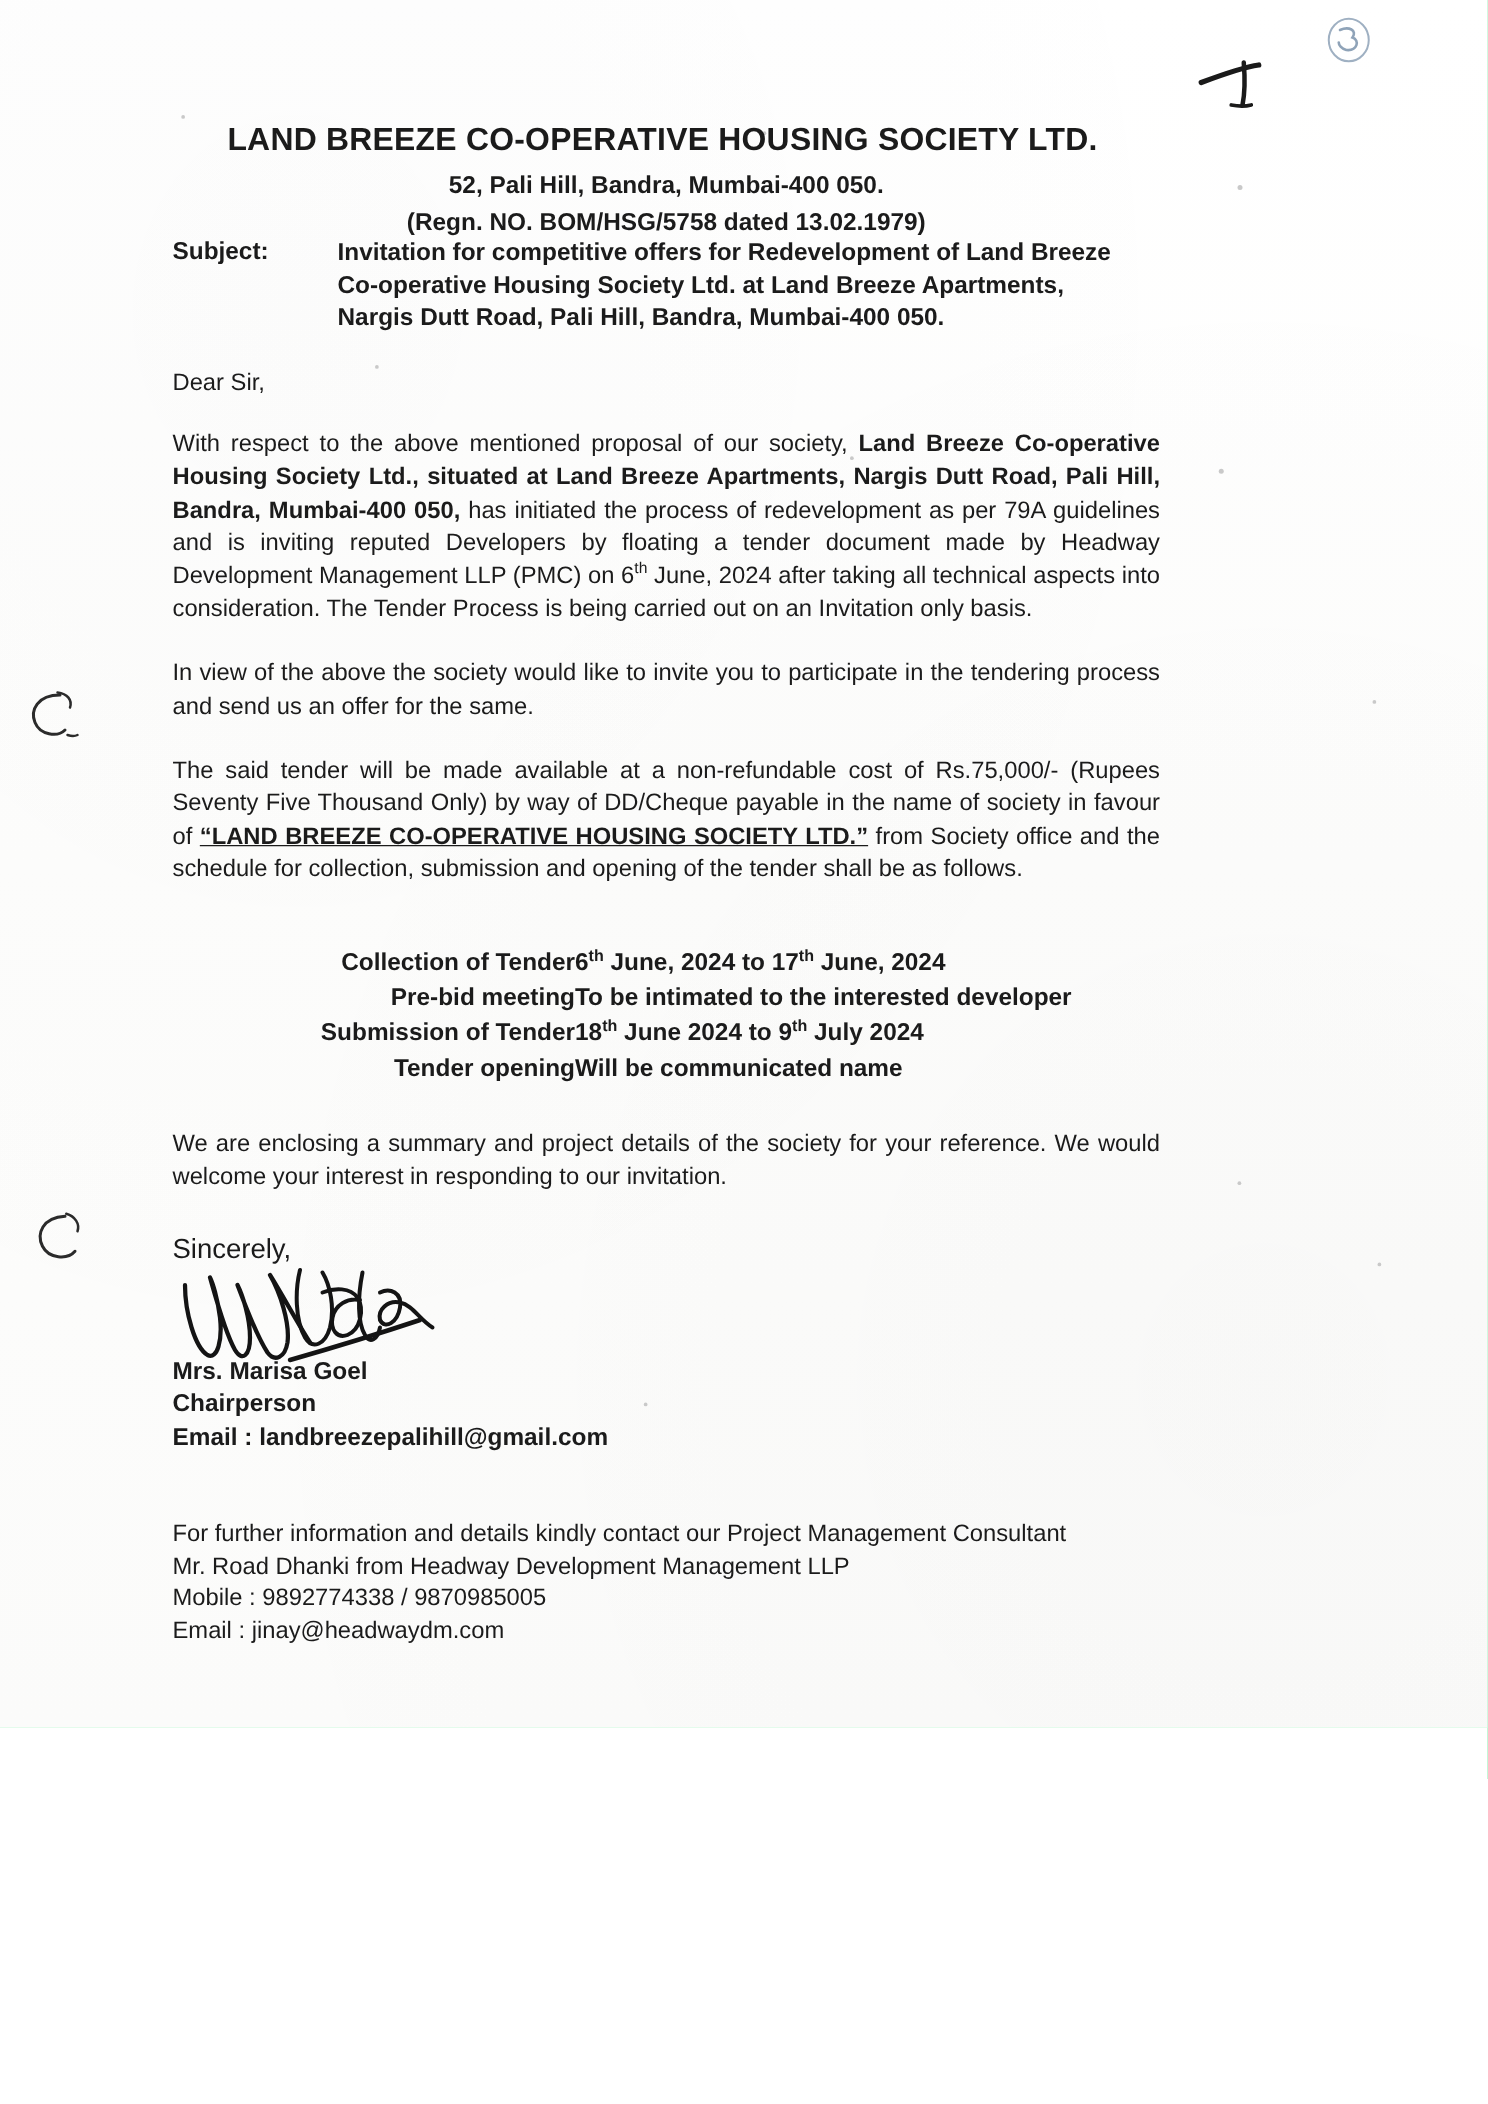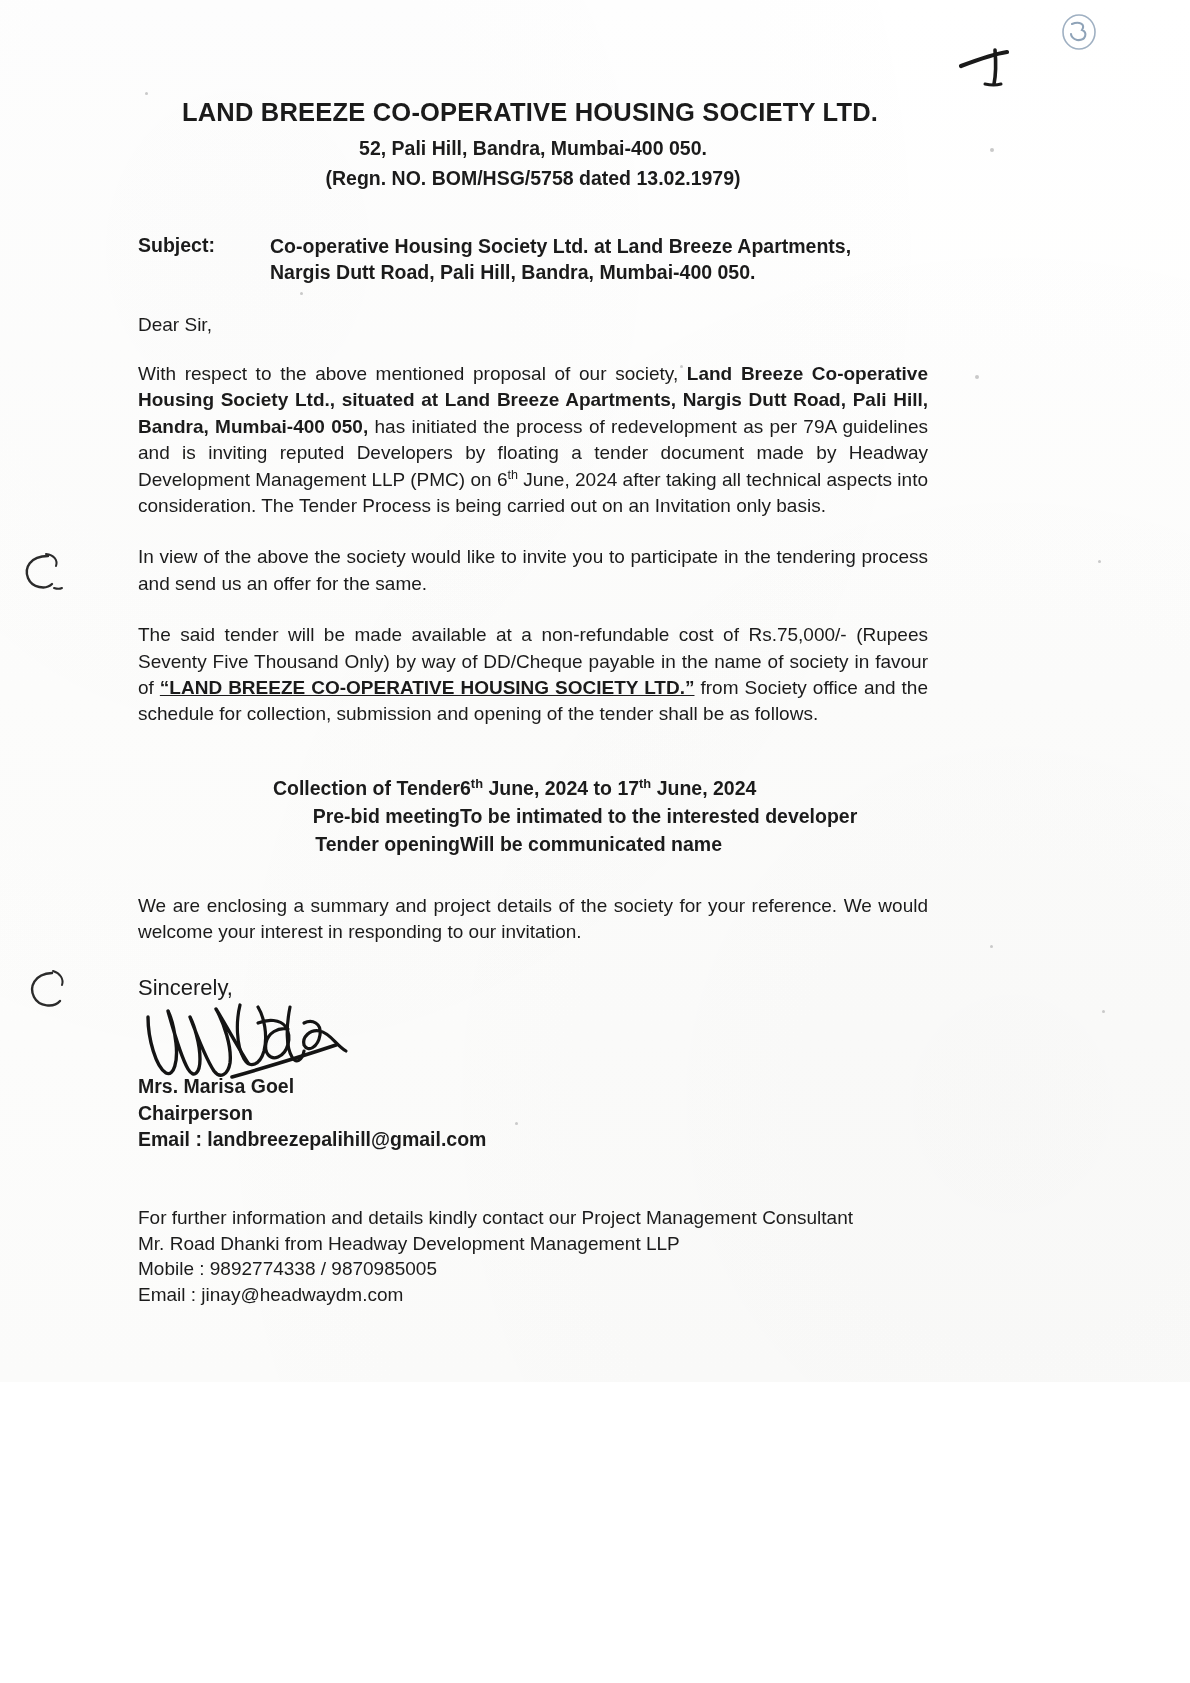--- a/index.html
+++ b/index.html
@@ -70,21 +70,20 @@
   }
   sup {
     font-size: 0.66em;
     vertical-align: super;
     line-height: 0;
   }
 
   
   .subject-row {
     display: flex;
-    margin-top: 44px;
   }
   .subject-label {
     font-size: 19.5px;
     font-weight: bold;
     width: 132px;
     flex: 0 0 132px;
   }
   .subject-text {
     flex: 1;
     font-size: 19.5px;
@@ -223,20 +222,21 @@
     <div class="letterhead">
       <div class="society-name">LAND BREEZE CO-OPERATIVE HOUSING SOCIETY LTD.</div>
       <div class="society-addr">52, Pali Hill, Bandra, Mumbai-400 050.</div>
       <div class="society-regn">(Regn. NO. BOM/HSG/5758 dated 13.02.1979)</div>
     </div>
 
 
     <div class="subject-row">
       <div class="subject-label">Subject:</div>
       <div class="subject-text">
+        <span>Invitation for competitive offers for Redevelopment of Land Breeze</span>
         <span>Co-operative Housing Society Ltd. at Land Breeze Apartments,</span>
         <span>Nargis Dutt Road, Pali Hill, Bandra, Mumbai-400 050.</span>
       </div>
     </div>
 
     <div class="salutation">Dear Sir,</div>
 
     <p class="body"><span>With respect to the above mentioned proposal of our society, </span><b>Land Breeze Co-operative Housing Society Ltd., situated at Land Breeze Apartments, Nargis Dutt Road, Pali Hill, Bandra, Mumbai-400 050,</b><span> has initiated the process of redevelopment as per 79A guidelines and is inviting reputed Developers by floating a tender document made by Headway Development Management LLP (PMC) on 6</span><sup>th</sup><span> June, 2024 after taking all technical aspects into consideration. The Tender Process is being carried out on an Invitation only basis.</span></p>
 
     <p class="body">In view of the above the society would like to invite you to participate in the tendering process and send us an offer for the same.</p>
@@ -244,20 +244,24 @@
     <p class="body"><span>The said tender will be made available at a non-refundable cost of Rs.75,000/- (Rupees Seventy Five Thousand Only) by way of DD/Cheque payable in the name of society in favour of </span><span class="u-quote">“LAND BREEZE CO-OPERATIVE HOUSING SOCIETY LTD.”</span><span> from Society office and the schedule for collection, submission and opening of the tender shall be as follows.</span></p>
 
     <div class="schedule">
       <div class="sched-row">
         <div class="sched-key">Collection of Tender</div>
         <div class="sched-val"><span>6</span><sup>th</sup><span> June, 2024 to 17</span><sup>th</sup><span> June, 2024</span></div>
       </div>
       <div class="sched-row">
         <div class="sched-key">Pre-bid meeting</div>
         <div class="sched-val">To be intimated to the interested developer</div>
+      </div>
+      <div class="sched-row">
+        <div class="sched-key">Submission of Tender</div>
+        <div class="sched-val"><span>18</span><sup>th</sup><span> June 2024 to 9</span><sup>th</sup><span> July 2024</span></div>
       </div>
       <div class="sched-row">
         <div class="sched-key">Tender opening</div>
         <div class="sched-val">Will be communicated name</div>
       </div>
     </div>
 
     <div class="closing">
       <p class="body" style="margin-top:0;">We are enclosing a summary and project details of the society for your reference. We would welcome your interest in responding to our invitation.</p>
     </div>

